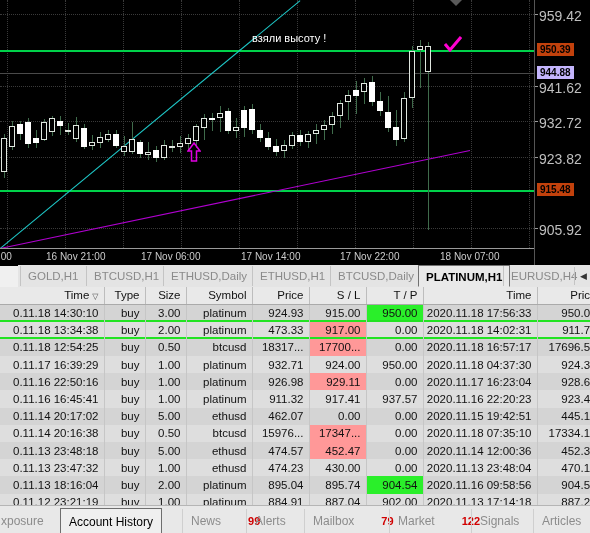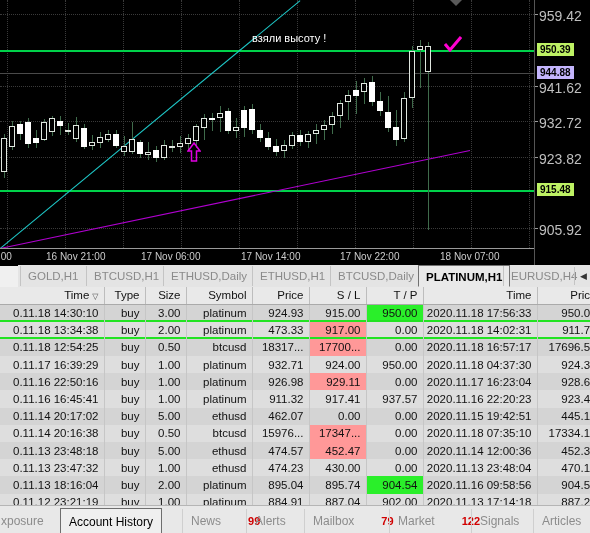--- a/index.html
+++ b/index.html
@@ -11,21 +11,21 @@
   }
   .app{position:relative;width:590px;height:533px;}
 
   
   .chart-wrap{position:absolute;left:0;top:0;width:590px;height:265px;background:#000;}
   .chart-plot{position:absolute;left:0;top:0;width:534px;height:248px;overflow:hidden;background:#000;}
   .price-axis{position:absolute;left:534px;top:0;width:56px;height:265px;background:#000;border-left:1px solid #555;}
   .axis-tick{position:absolute;left:4px;font-size:14px;color:#bfbfbf;white-space:nowrap;}
   .axis-tick:before{content:"";position:absolute;left:-4px;top:6px;width:3px;height:1px;background:#9a9a9a;}
   .axis-badge{position:absolute;left:2px;font-size:10px;color:#000;padding:1px 3px;white-space:nowrap;font-weight:bold;}
-  .badge-green{background:#bef264;}
+  .badge-green{background:#c2410c;}
   .badge-white{background:#c4b5fd;}
 
   .hline{position:absolute;left:0;height:2px;}
   .hgrid{position:absolute;left:0;width:534px;height:1px;}
   .vgrid{position:absolute;top:0;width:1px;height:248px;}
 
   .time-axis{position:absolute;left:0;top:248px;width:534px;height:17px;background:#000;border-top:1px solid #9a9a9a;}
   .time-tick{position:absolute;top:2px;font-size:10px;color:#cccccc;white-space:nowrap;}
 
   .annot{position:absolute;font-size:11px;color:#ffffff;white-space:nowrap;}

